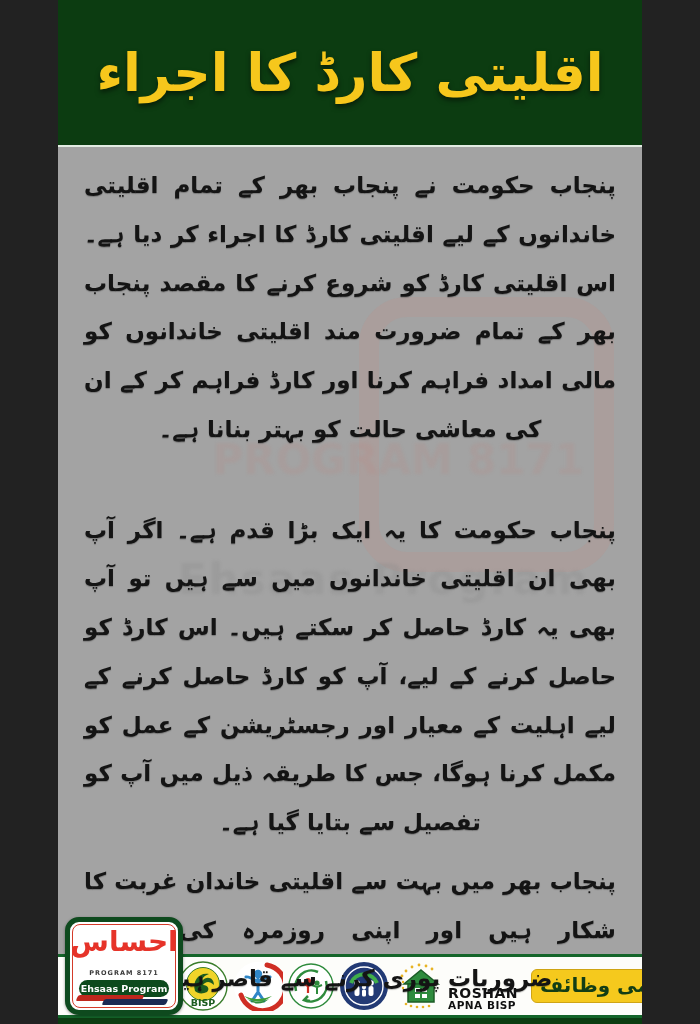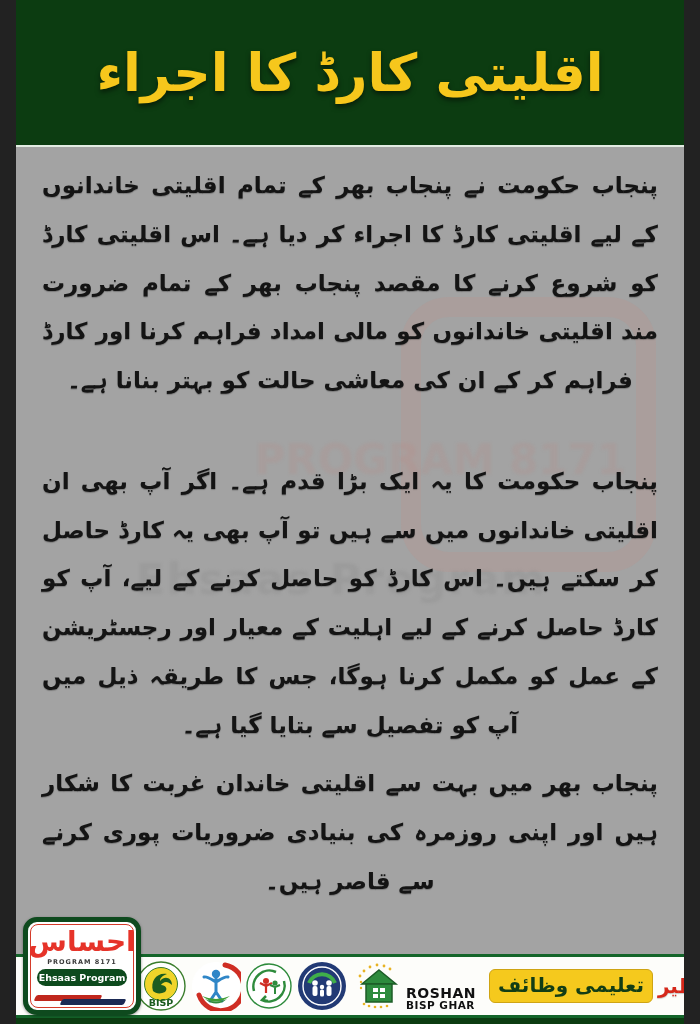--- a/index.html
+++ b/index.html
@@ -1,17 +1,17 @@
 <!DOCTYPE html>
 <html lang="ur"><head>
 <meta charset="utf-8">
 <style>
   html,body{margin:0;padding:0;background:#222;}
   .page{
-    width:668px;height:1024px;position:relative;margin:0 auto;
+    width:584px;height:1024px;position:relative;margin:0 auto;
     background:#0c3c11;overflow:hidden;
     font-family:"DejaVu Sans","Liberation Sans",sans-serif;
   }
   
   .header{
     position:absolute;top:0;left:0;right:0;height:145px;
     background:#0c3c11;display:flex;align-items:center;justify-content:center;
   }
   .header-title{
     color:#f6c71c;font-size:52px;font-weight:bold;direction:rtl;
@@ -61,21 +61,21 @@
     overflow:hidden;box-shadow:0 1px 3px rgba(0,0,0,.4);
   }
   .ehsaas-inner{
     position:absolute;inset:2px;border:1.5px solid #d43b2a;border-radius:8px;
     display:flex;flex-direction:column;align-items:center;padding-top:3px;box-sizing:border-box;
   }
   .ehsaas-urdu{
     color:#e63329;font-size:28px;font-weight:bold;line-height:1;direction:rtl;
   }
   .ehsaas-sub{
-    font-size:6.5px;font-weight:bold;color:#3a3a3a;letter-spacing:1px;margin-top:2px;
+    font-size:6.5px;font-weight:bold;color:#3a3a3a;letter-spacing:1px;margin-top:13px;
   }
   .ehsaas-pill{
     margin-top:3px;background:#0d4a1d;color:#fff;font-size:9.5px;font-weight:bold;
     border-radius:9px;padding:3px 2px;white-space:nowrap;
   }
   .ehsaas-ribbon{position:absolute;bottom:2px;left:4px;right:4px;height:10px;}
   .ehsaas-ribbon .r-red{
     position:absolute;left:0;top:0;width:70%;height:6px;background:#c0271d;
     transform:skewX(-25deg);border-radius:2px;
   }
@@ -189,21 +189,21 @@
             </g>
             <polygon points="23,8 40,22 6,22" fill="#2e8b3d" stroke="#1c5c26" stroke-width="1.5"></polygon>
             <rect x="10" y="22" width="26" height="18" fill="#2e8b3d" stroke="#1c5c26" stroke-width="1.5"></rect>
             <rect x="17" y="26" width="12" height="10" fill="#ffffff"></rect>
             <line x1="23" y1="26" x2="23" y2="36" stroke="#2e8b3d" stroke-width="2"></line>
             <line x1="17" y1="31" x2="29" y2="31" stroke="#2e8b3d" stroke-width="2"></line>
           </svg>
         </span>
         <span class="roshan-text">
           <div class="l1">ROSHAN</div>
-          <div class="l2">BISP GHAR</div>
+          <div class="l2">APNA BISP</div>
         </span>
       </span>
 
       <span class="benazir-group">
         <span class="badge yellow">تعلیمی وظائف</span>
         <span class="benazir-word">بینظیر</span>
       </span>
 
       <span class="benazir-group">
         <span class="badge green">کفالت</span>

